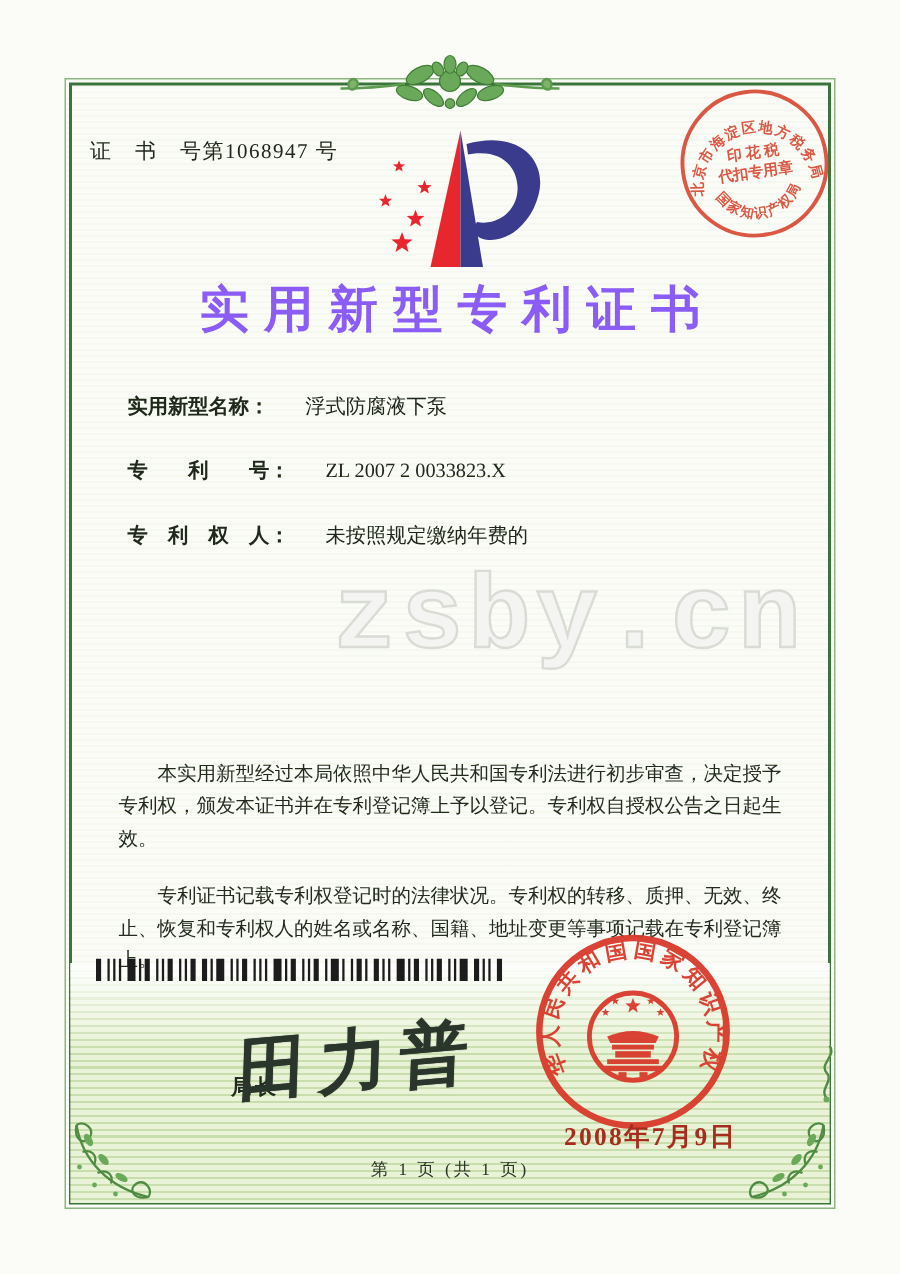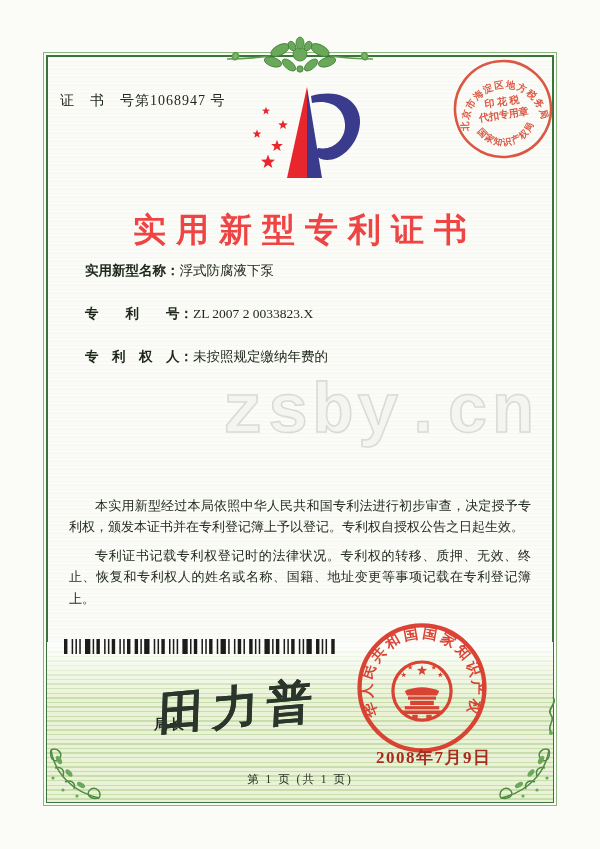--- a/index.html
+++ b/index.html
@@ -39,46 +39,46 @@
     position:absolute;left:60px;top:92px;
     font-size:14px;color:#20281c;letter-spacing:1px;z-index:2;
   }
   .tax-stamp{
     position:absolute;left:452px;top:58px;width:102px;height:102px;
     transform:rotate(-8deg);z-index:4;opacity:.92;
   }
   .logo{position:absolute;left:237px;top:84px;width:130px;height:100px;z-index:2;}
   .title{
     position:absolute;left:0;right:0;top:184px;text-align:center;
-    font-size:33px;font-weight:bold;color:#ef4444;letter-spacing:10px;
-    padding-left:10px;z-index:2;margin-top:24px;
+    font-size:33px;font-weight:bold;color:#8b5cf6;letter-spacing:10px;
+    padding-left:10px;z-index:2;
   }
 
   
   .fields{position:absolute;left:85px;top:262px;z-index:2;}
   .field-row{height:43px;font-size:13.5px;color:#20281c;}
   .field-label{font-weight:600;}
-  .field-value{font-weight:500;}
+  .field-value{font-weight:500;margin-left:24px;}
 
   
   .watermark{
     position:absolute;left:222px;top:374px;z-index:3;
     font-family:Liberation Mono, monospace;
     font-size:70px;font-weight:bold;letter-spacing:3px;
     color:rgba(255,255,255,0.55);
     -webkit-text-stroke:1.6px #d9dcd4;
     text-shadow:0 0 1px #e6e8e2;
   }
 
   
   .paragraphs{
     position:absolute;left:62px;width:476px;top:488px;z-index:2;
     font-size:13px;line-height:21.4px;color:#232b1f;text-align:justify;
   }
-  .paragraphs p{margin:7px;text-indent:2em;}
+  .paragraphs p{margin:17px;text-indent:2em;}
 
   .barcode{position:absolute;left:64px;top:639px;z-index:2;}
 
   
   .director{
     position:absolute;left:112px;top:716px;z-index:4;
     font-size:14px;font-weight:600;color:#222a20;letter-spacing:2px;margin-left:42px;
   }
   .signature{
     position:absolute;left:158px;top:676px;width:180px;height:90px;z-index:4;

